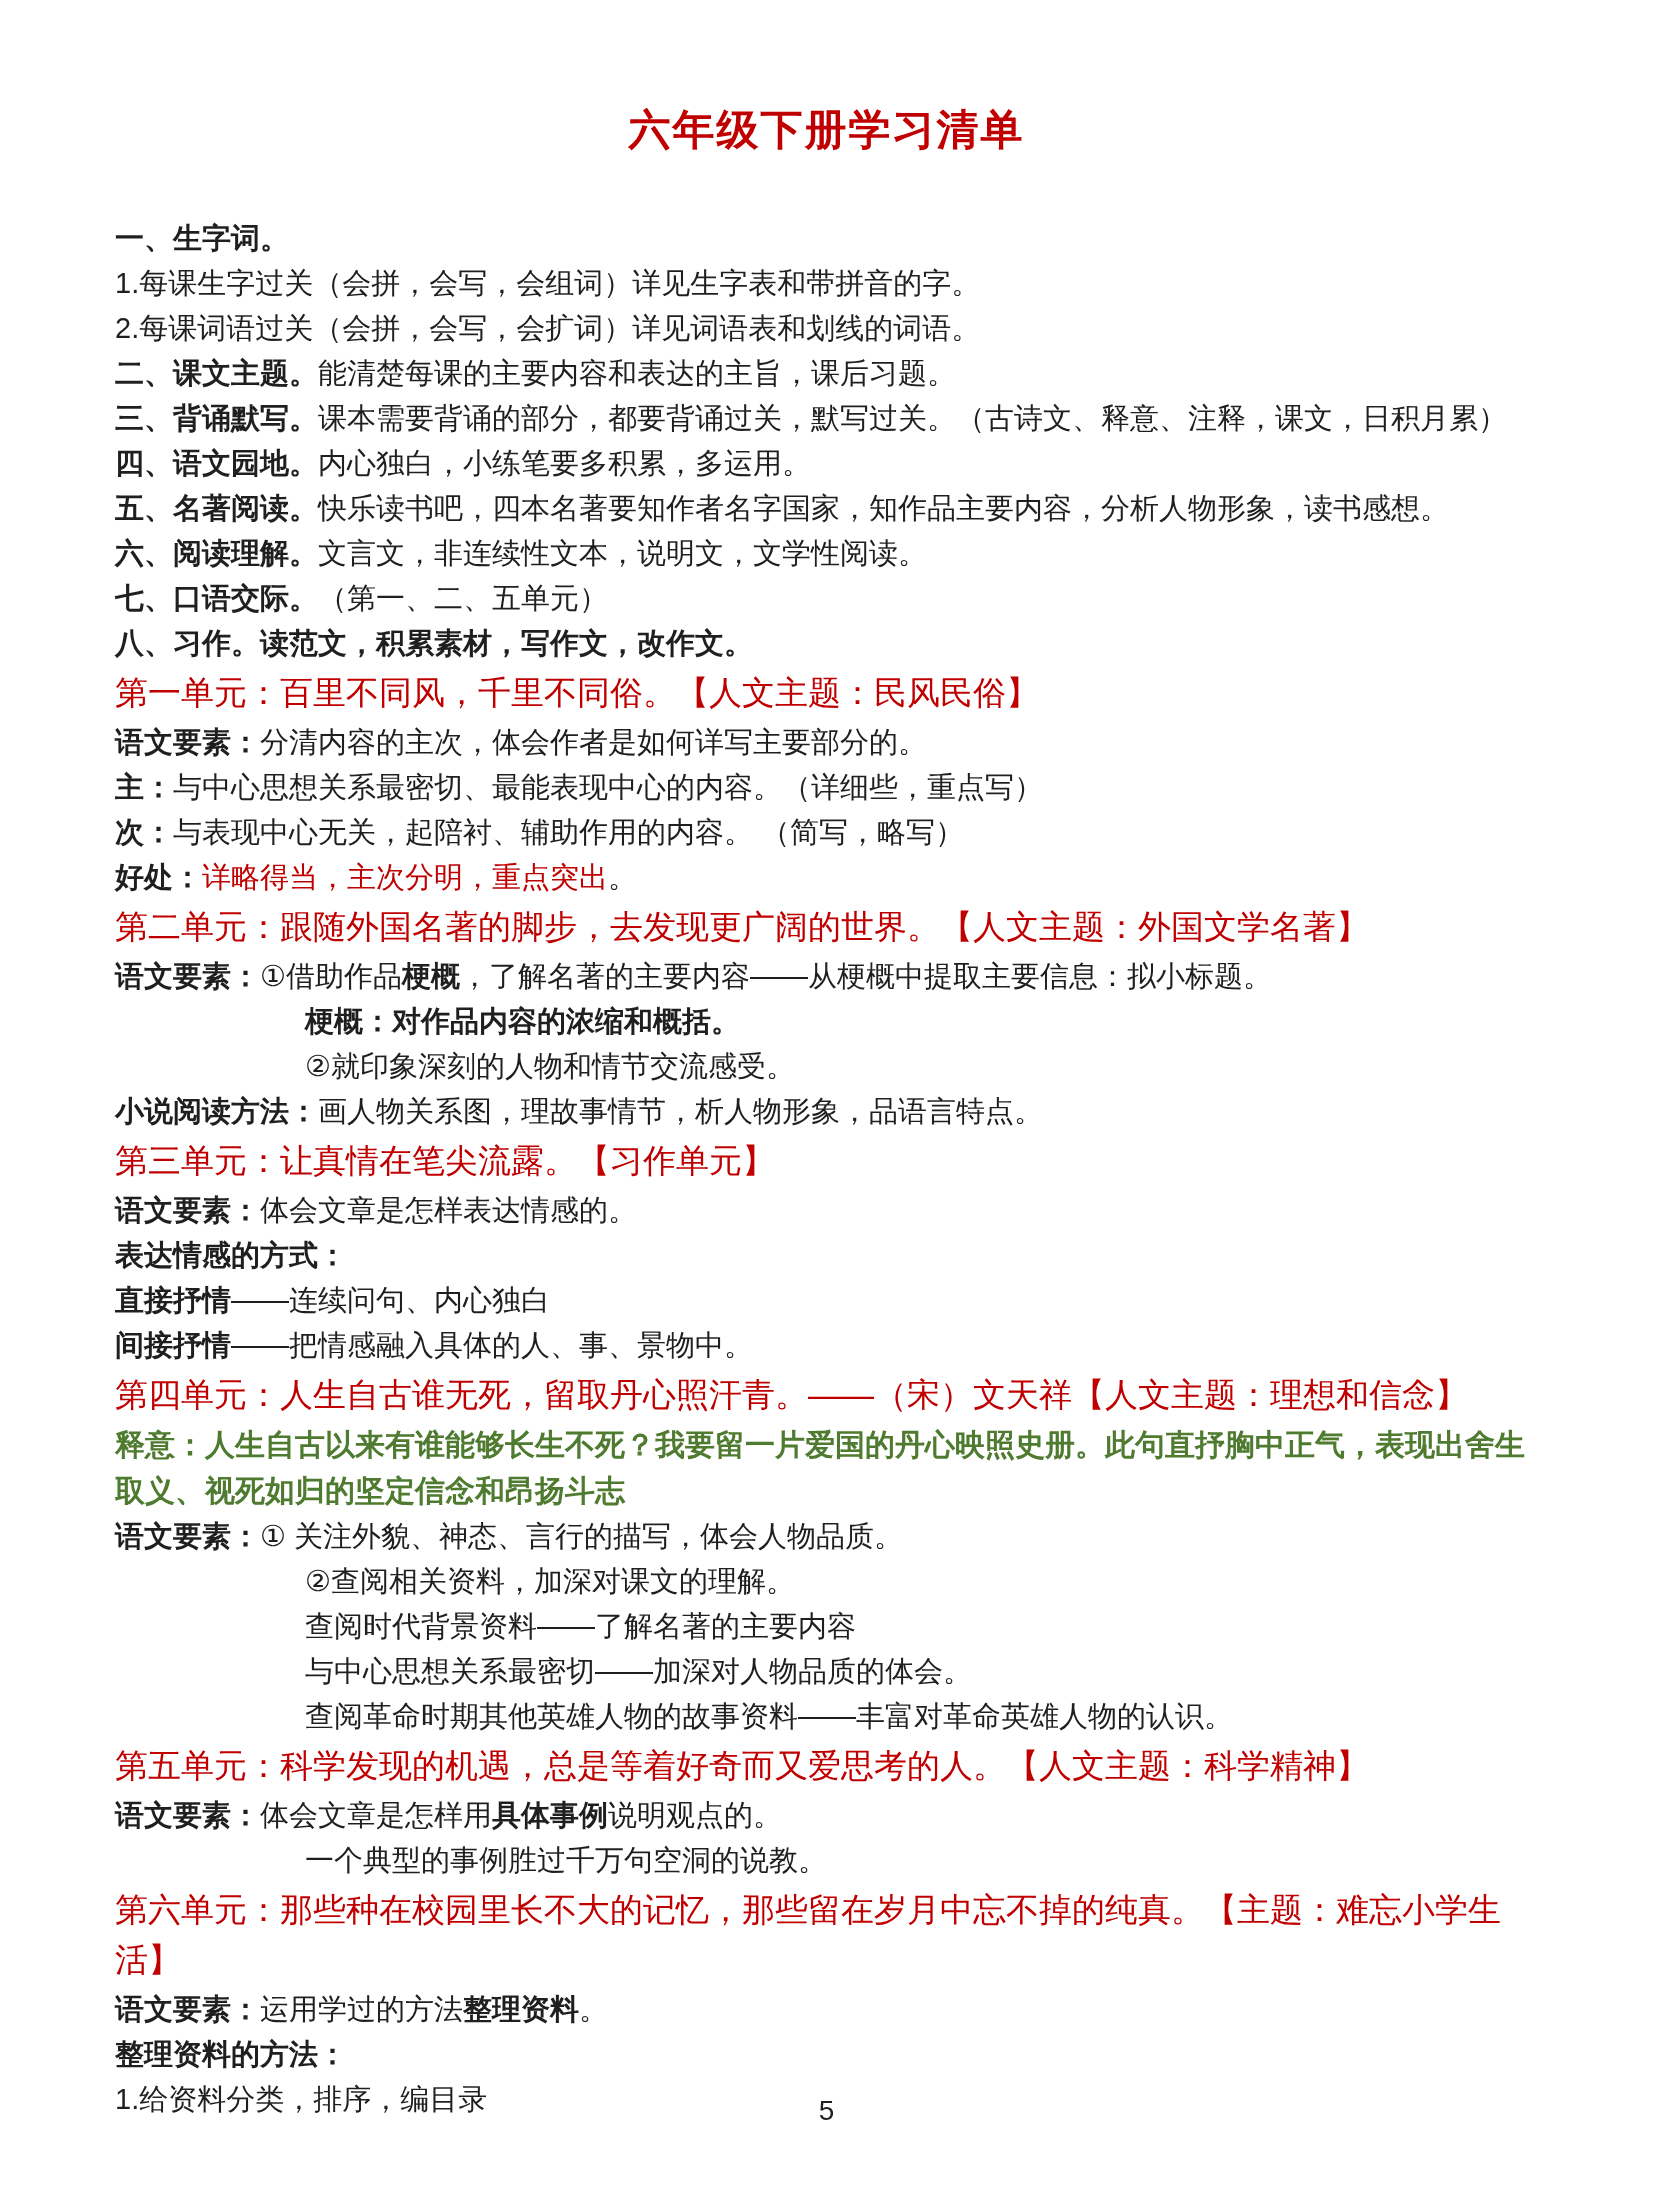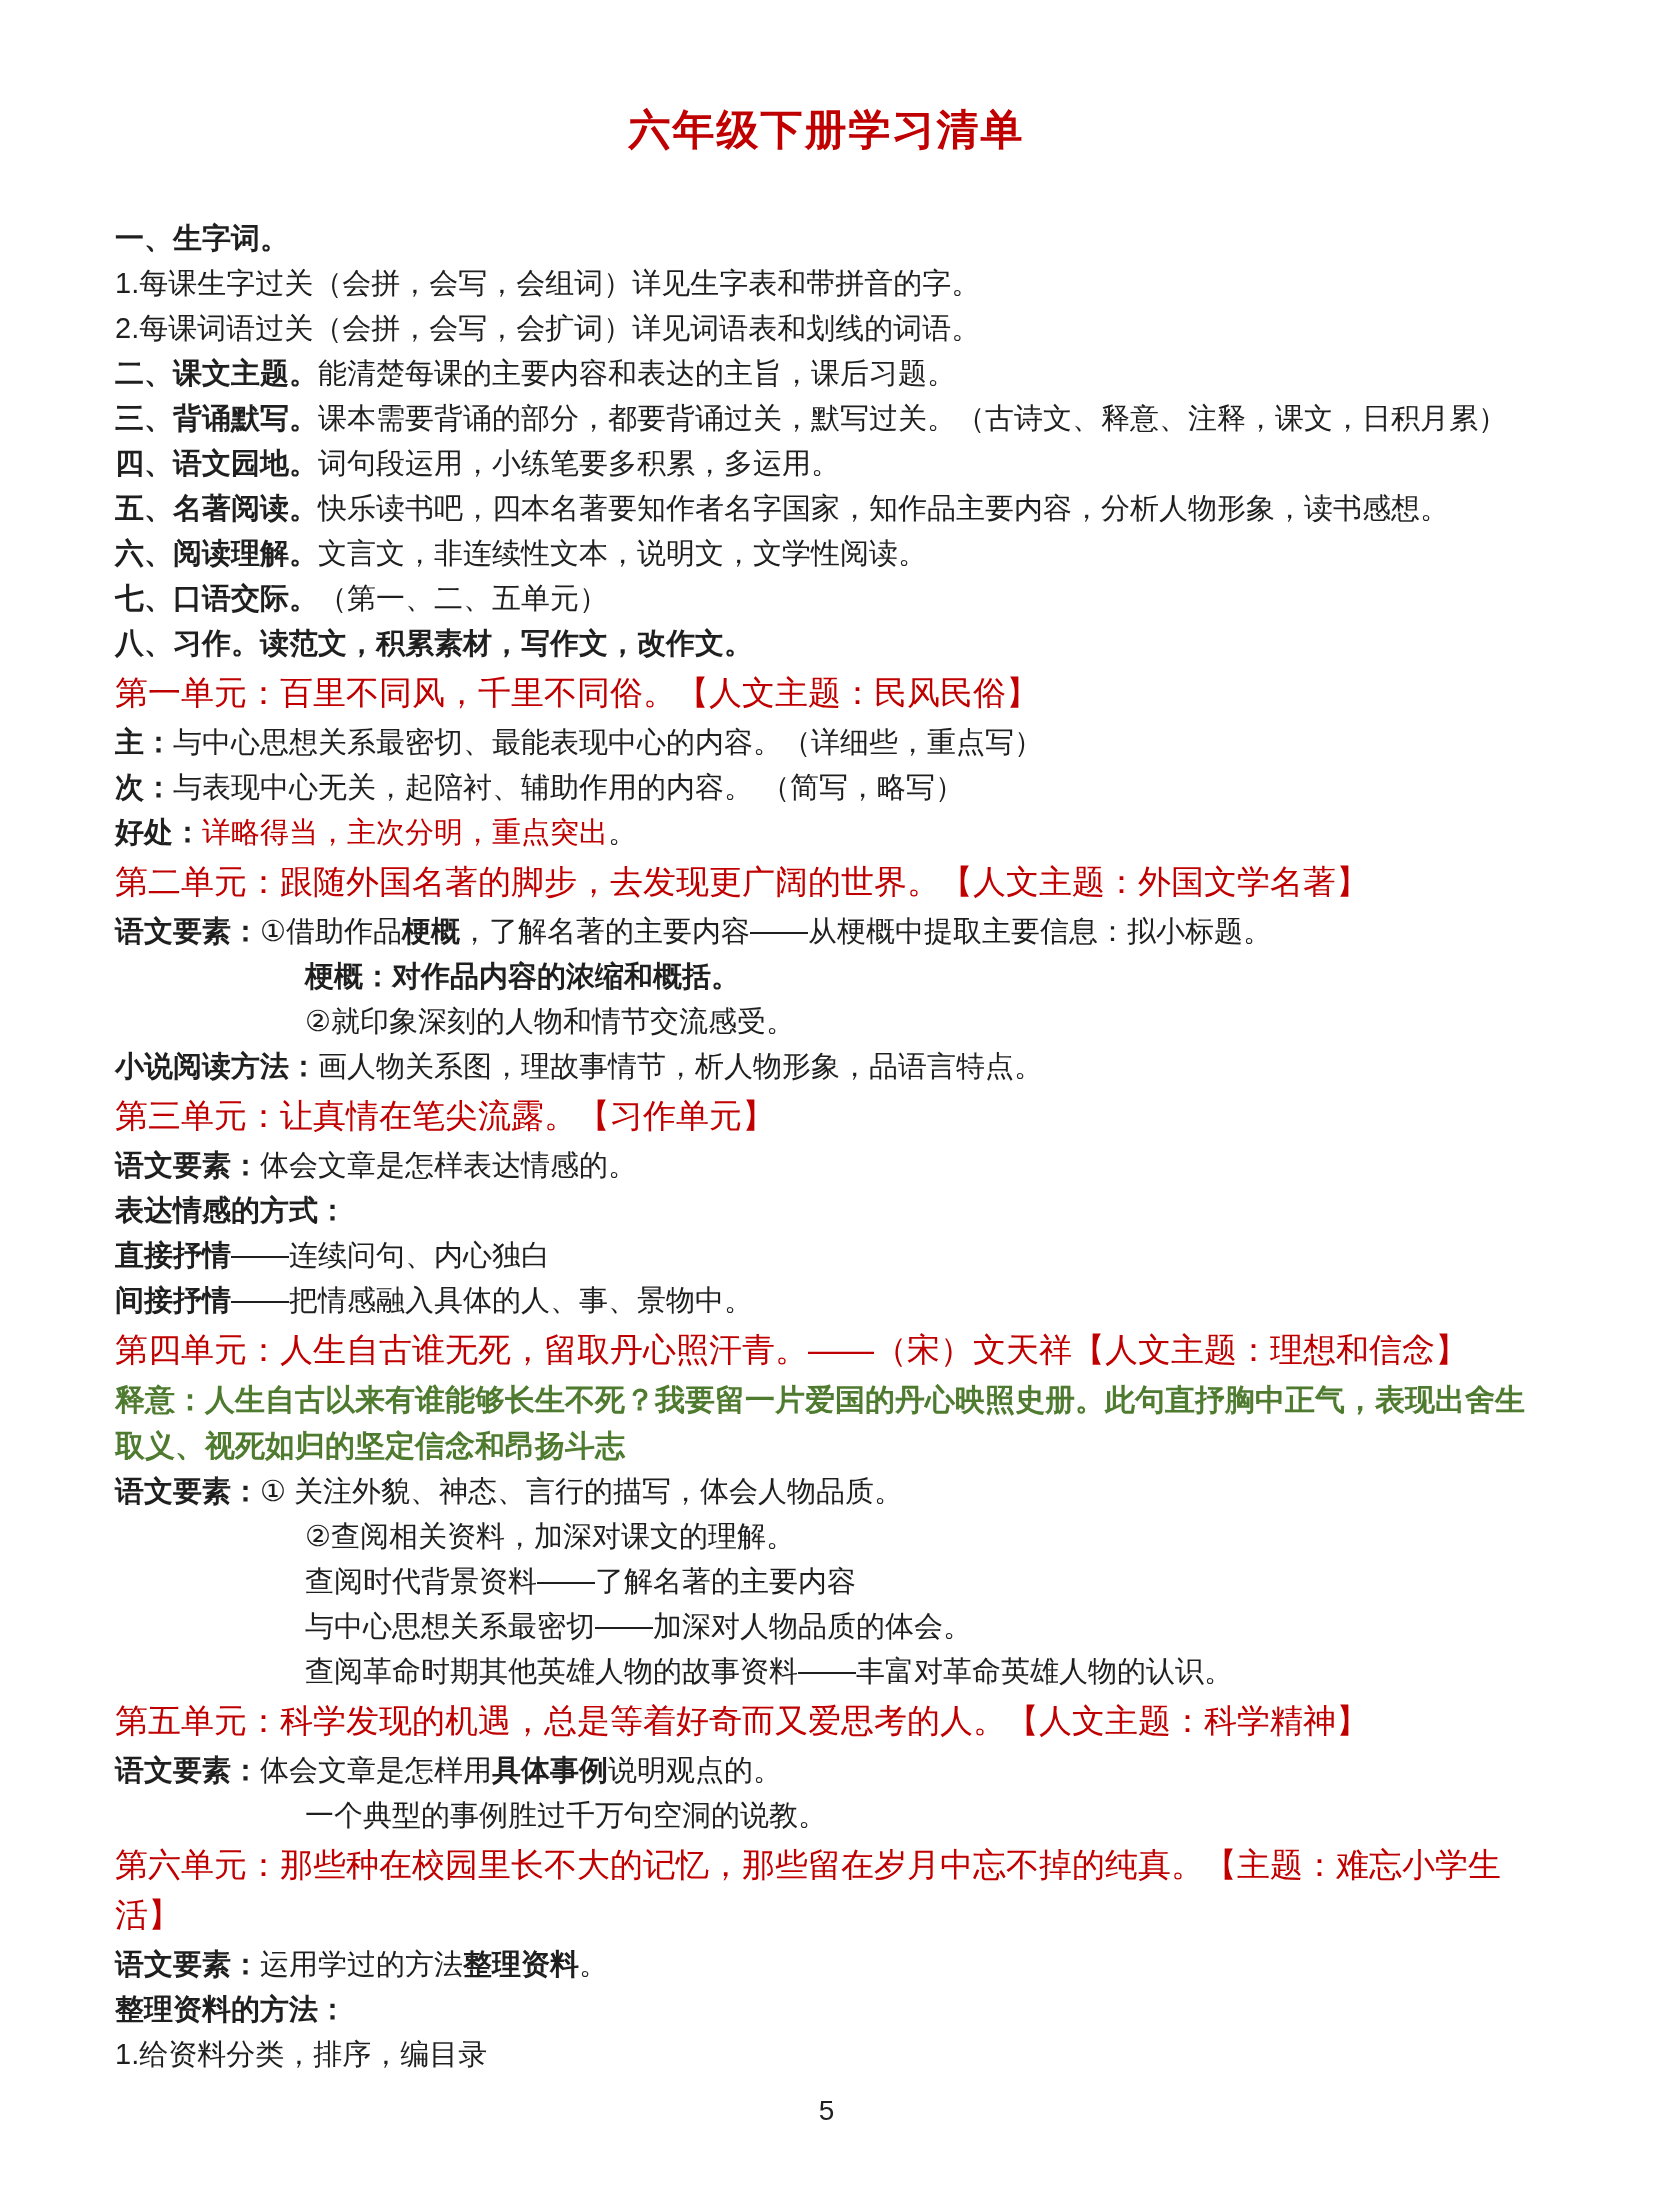--- a/index.html
+++ b/index.html
@@ -68,26 +68,27 @@
 <body style="--accent-red: #C00000; --accent-green: #4E7B2F; --text-color: #1F1F1F;">
 
 <div class="page-title">六年级下册学习清单</div>
 
 <div class="content">
     <div class="line body"><span class="seg-b">一、生字词。</span></div>
     <div class="line body"><span class="seg-n">1.每课生字过关（会拼，会写，会组词）详见生字表和带拼音的字。</span></div>
     <div class="line body"><span class="seg-n">2.每课词语过关（会拼，会写，会扩词）详见词语表和划线的词语。</span></div>
     <div class="line body"><span class="seg-b">二、课文主题。</span><span class="seg-n">能清楚每课的主要内容和表达的主旨，课后习题。</span></div>
     <div class="line body"><span class="seg-b">三、背诵默写。</span><span class="seg-n">课本需要背诵的部分，都要背诵过关，默写过关。（古诗文、释意、注释，课文，日积月累）</span></div>
-    <div class="line body"><span class="seg-b">四、语文园地。</span><span class="seg-n">词句段运用，小练笔要多积累，多运用。</span></div>
+    <div class="line body"><span class="seg-b">四、语文园地。</span><span class="seg-n">内心独白，小练笔要多积累，多运用。</span></div>
     <div class="line body"><span class="seg-b">五、名著阅读。</span><span class="seg-n">快乐读书吧，四本名著要知作者名字国家，知作品主要内容，分析人物形象，读书感想。</span></div>
     <div class="line body"><span class="seg-b">六、阅读理解。</span><span class="seg-n">文言文，非连续性文本，说明文，文学性阅读。</span></div>
     <div class="line body"><span class="seg-b">七、口语交际。</span><span class="seg-n">（第一、二、五单元）</span></div>
     <div class="line body"><span class="seg-b">八、习作。读范文，积累素材，写作文，改作文。</span></div>
     <div class="line unit gap-before"><span class="seg-u">第一单元：百里不同风，千里不同俗。【人文主题：民风民俗】</span></div>
+    <div class="line body"><span class="seg-b">语文要素：</span><span class="seg-n">分清内容的主次，体会作者是如何详写主要部分的。</span></div>
     <div class="line body"><span class="seg-b">主：</span><span class="seg-n">与中心思想关系最密切、最能表现中心的内容。（详细些，重点写）</span></div>
     <div class="line body"><span class="seg-b">次：</span><span class="seg-n">与表现中心无关，起陪衬、辅助作用的内容。 （简写，略写）</span></div>
     <div class="line body"><span class="seg-b">好处：</span><span class="seg-r">详略得当，主次分明，重点突出</span><span class="seg-n">。</span></div>
     <div class="line unit"><span class="seg-u">第二单元：跟随外国名著的脚步，去发现更广阔的世界。【人文主题：外国文学名著】</span></div>
     <div class="line body"><span class="seg-b">语文要素：</span><span class="seg-n">①借助作品</span><span class="seg-b">梗概</span><span class="seg-n">，了解名著的主要内容——从梗概中提取主要信息：拟小标题。</span></div>
     <div class="line body indent"><span class="seg-b">梗概：对作品内容的浓缩和概括。</span></div>
     <div class="line body indent"><span class="seg-n">②就印象深刻的人物和情节交流感受。</span></div>
     <div class="line body"><span class="seg-b">小说阅读方法：</span><span class="seg-n">画人物关系图，理故事情节，析人物形象，品语言特点。</span></div>
     <div class="line unit"><span class="seg-u">第三单元：让真情在笔尖流露。【习作单元】</span></div>
     <div class="line body"><span class="seg-b">语文要素：</span><span class="seg-n">体会文章是怎样表达情感的。</span></div>

